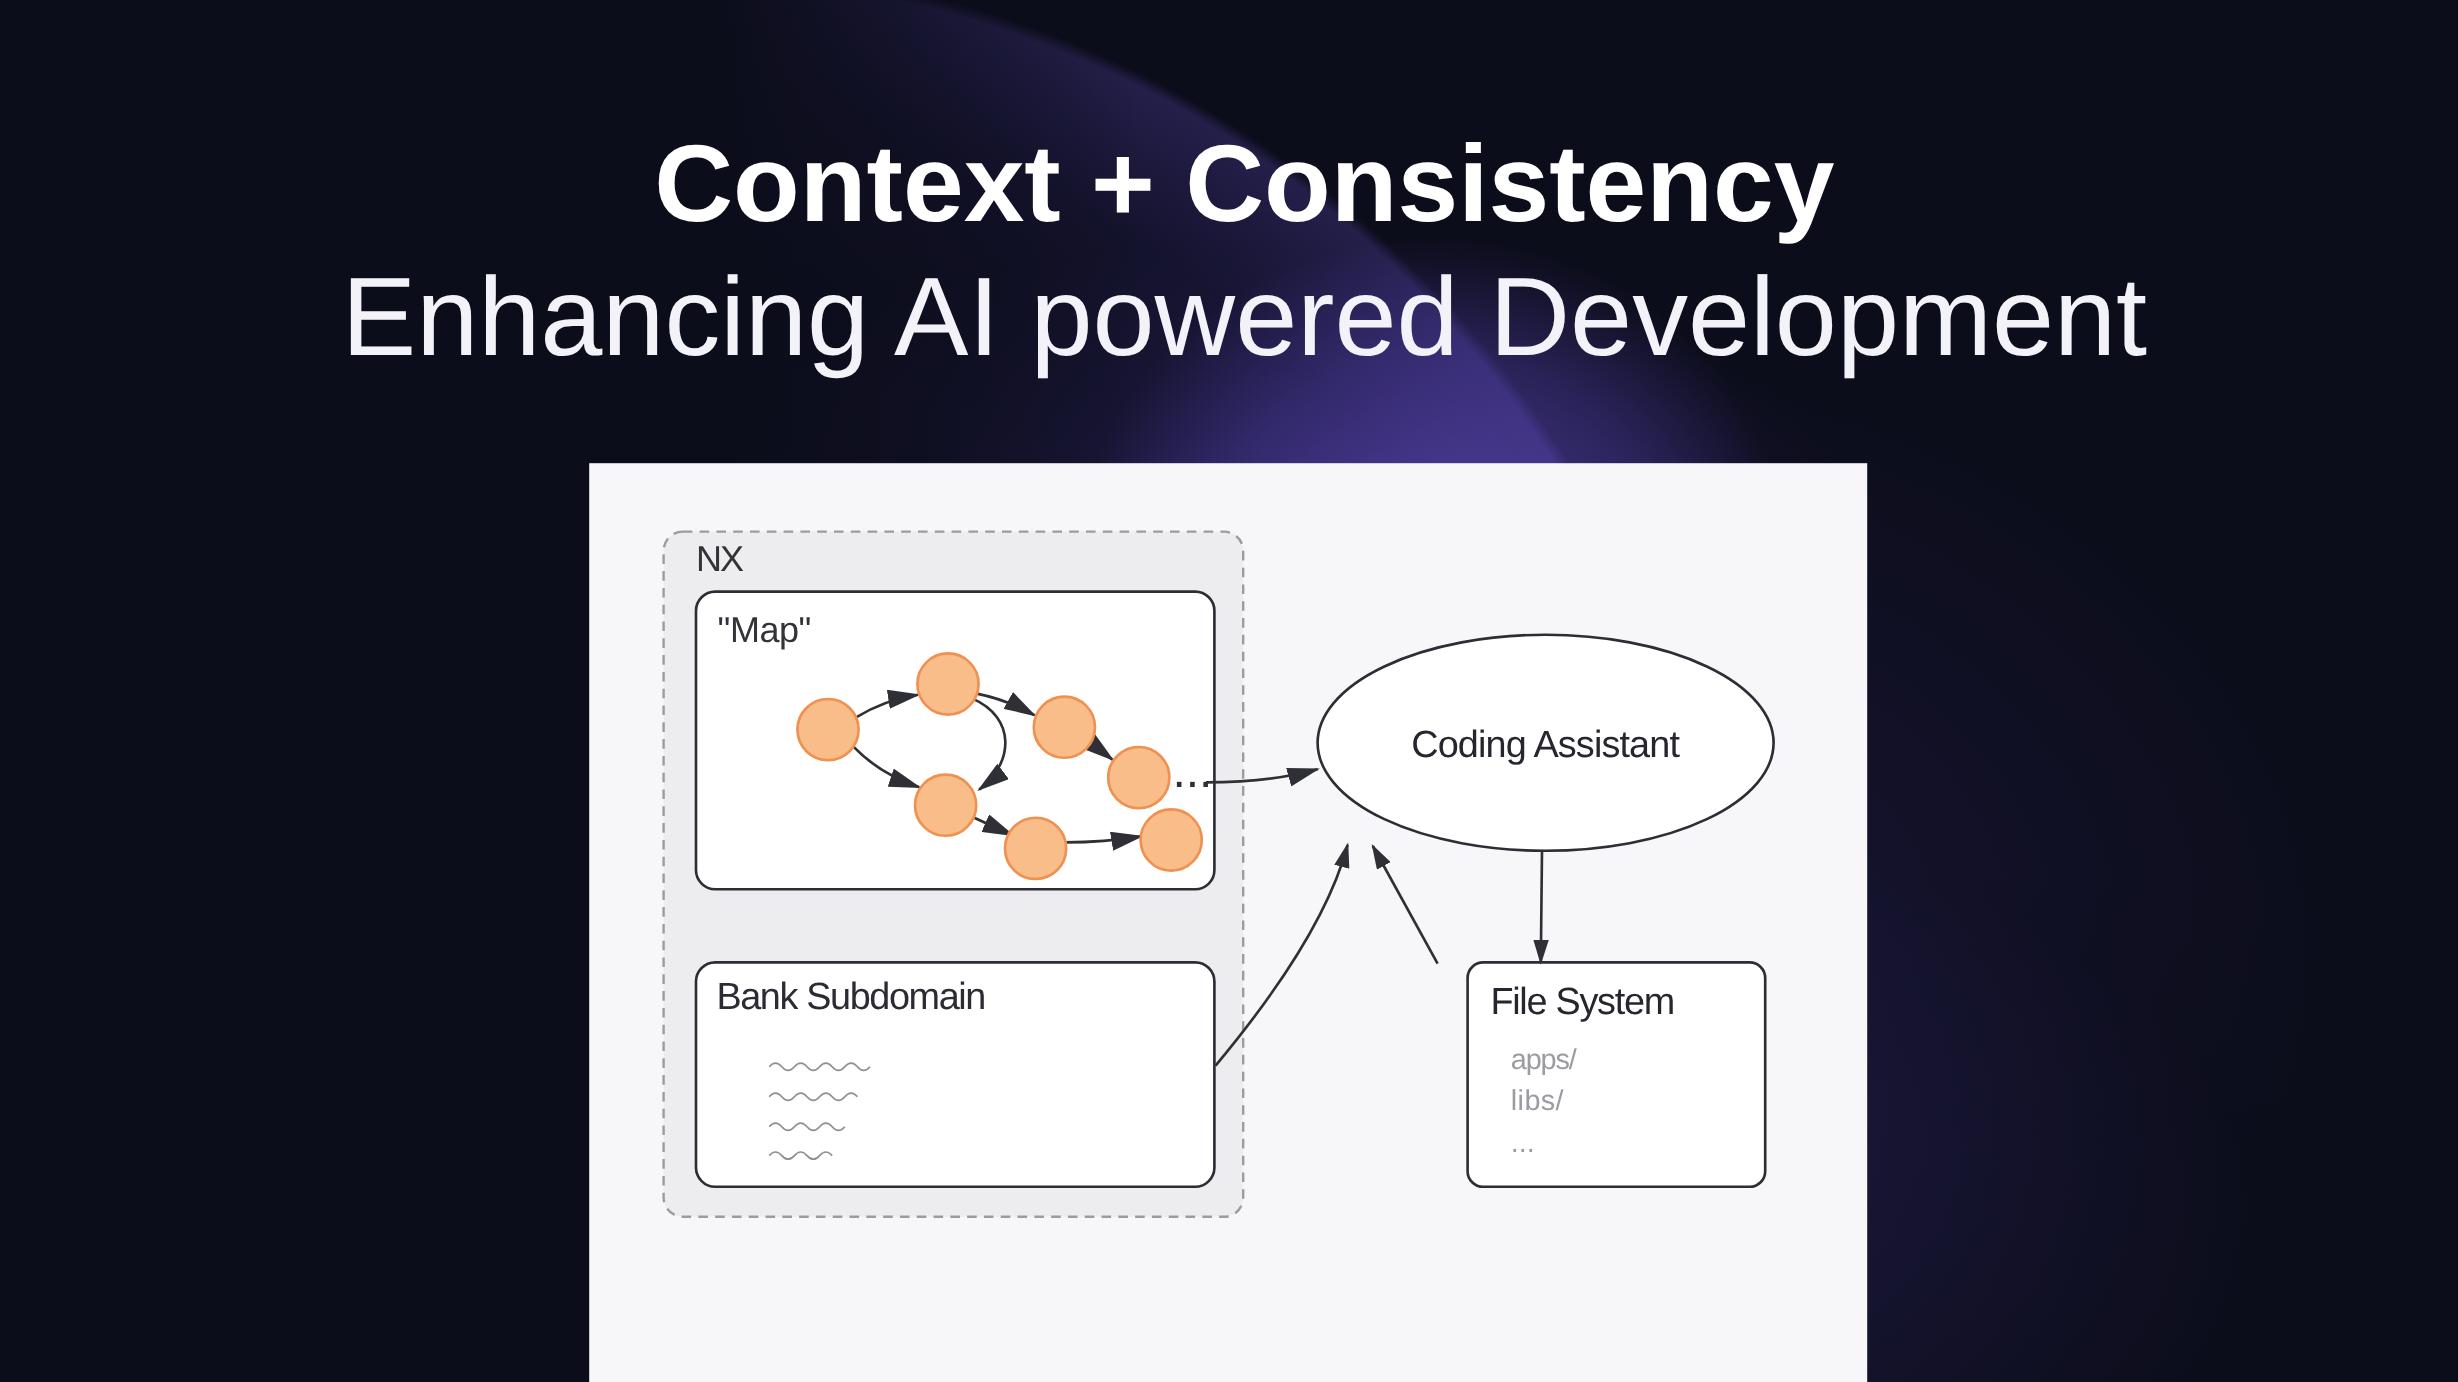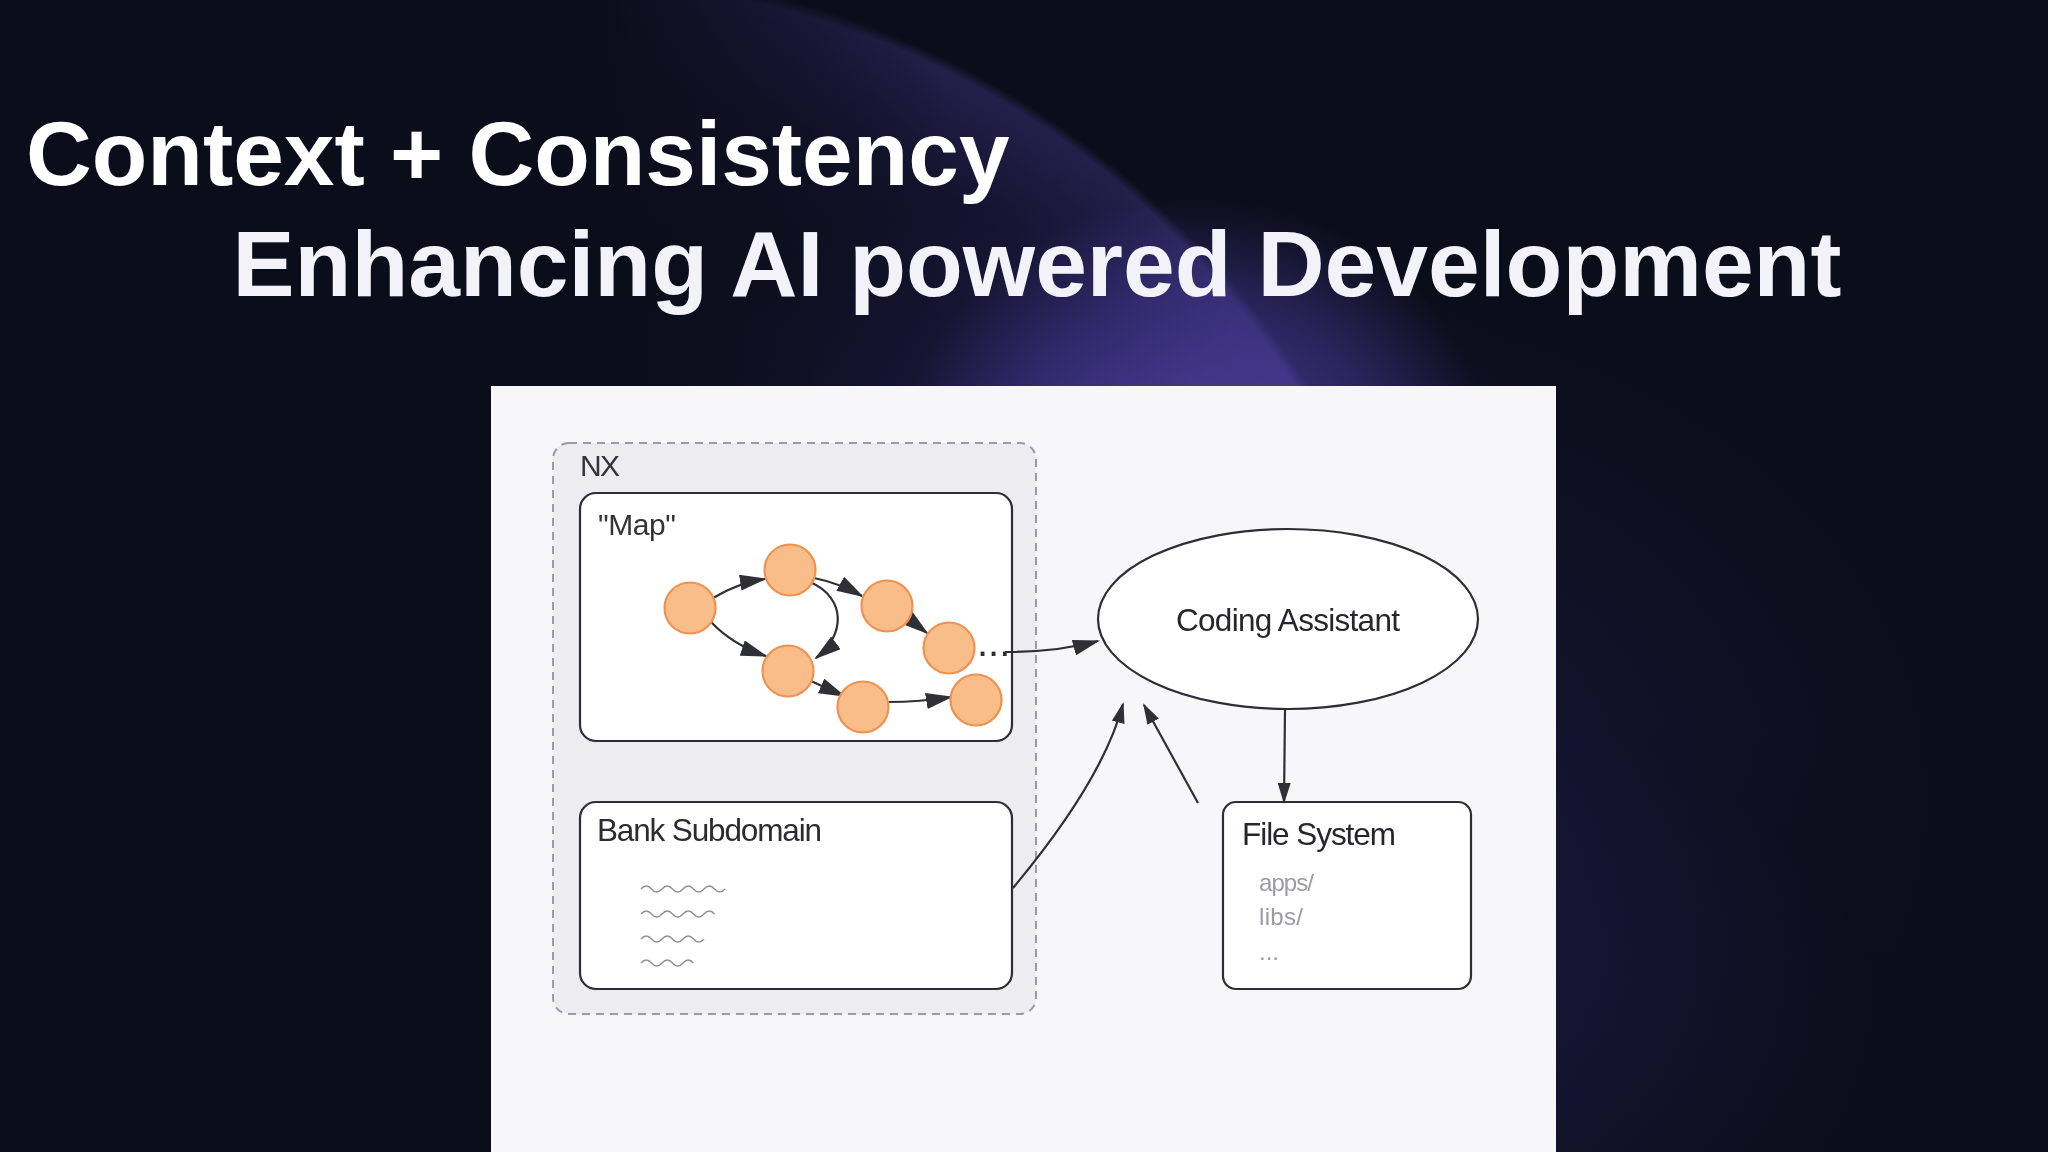--- a/index.html
+++ b/index.html
@@ -15,27 +15,27 @@
       radial-gradient(800px 460px at 1280px 1020px, rgba(90,69,196,0.22) 0%, rgba(12,13,27,0) 75%),
       linear-gradient(0deg, rgba(12,13,27,1) 0px, rgba(12,13,27,1) 30px, rgba(12,13,27,0) 430px),
       radial-gradient(380px 350px at 1195px 470px, rgba(124,96,240,0.50) 0%, rgba(106,82,220,0.28) 50%, rgba(12,13,27,0) 78%),
       radial-gradient(680px 300px at 1030px 430px, rgba(96,74,210,0.18) 0%, rgba(12,13,27,0) 75%),
       radial-gradient(circle 880px at 560px 850px, rgba(12,13,27,0) 0%, rgba(12,13,27,0) 55%, rgba(70,53,170,0.04) 72%, rgba(92,70,205,0.10) 86%, rgba(112,88,232,0.20) 96%, rgba(120,96,240,0.22) 98.8%, rgba(12,13,27,0) 100%),
       radial-gradient(900px 700px at 1300px 800px, rgba(82,62,182,0.18) 0%, rgba(12,13,27,0) 72%),
       #0c0d1b;
   }
   .title{
     position:absolute;left:26px;right:0;top:108px;
-    text-align:left;line-height:1;
+    text-align:center;line-height:1;
     font-size:91px;font-weight:700;color:#ffffff;margin:0;
   }
   .subtitle{
     position:absolute;left:26px;right:0;top:218px;
     text-align:center;line-height:1;
-    font-size:93px;font-weight:700;color:#f2f2f8;
+    font-size:93px;font-weight:400;color:#f2f2f8;
   }
   .panel{
     position:absolute;left:491px;top:386px;width:1065px;height:786px;
     background:#f7f7fa;
   }
   .panel svg{display:block;width:1065px;height:674px;}
   text{font-family:"Liberation Sans",sans-serif;}
 </style>
 </head>
 <body>

